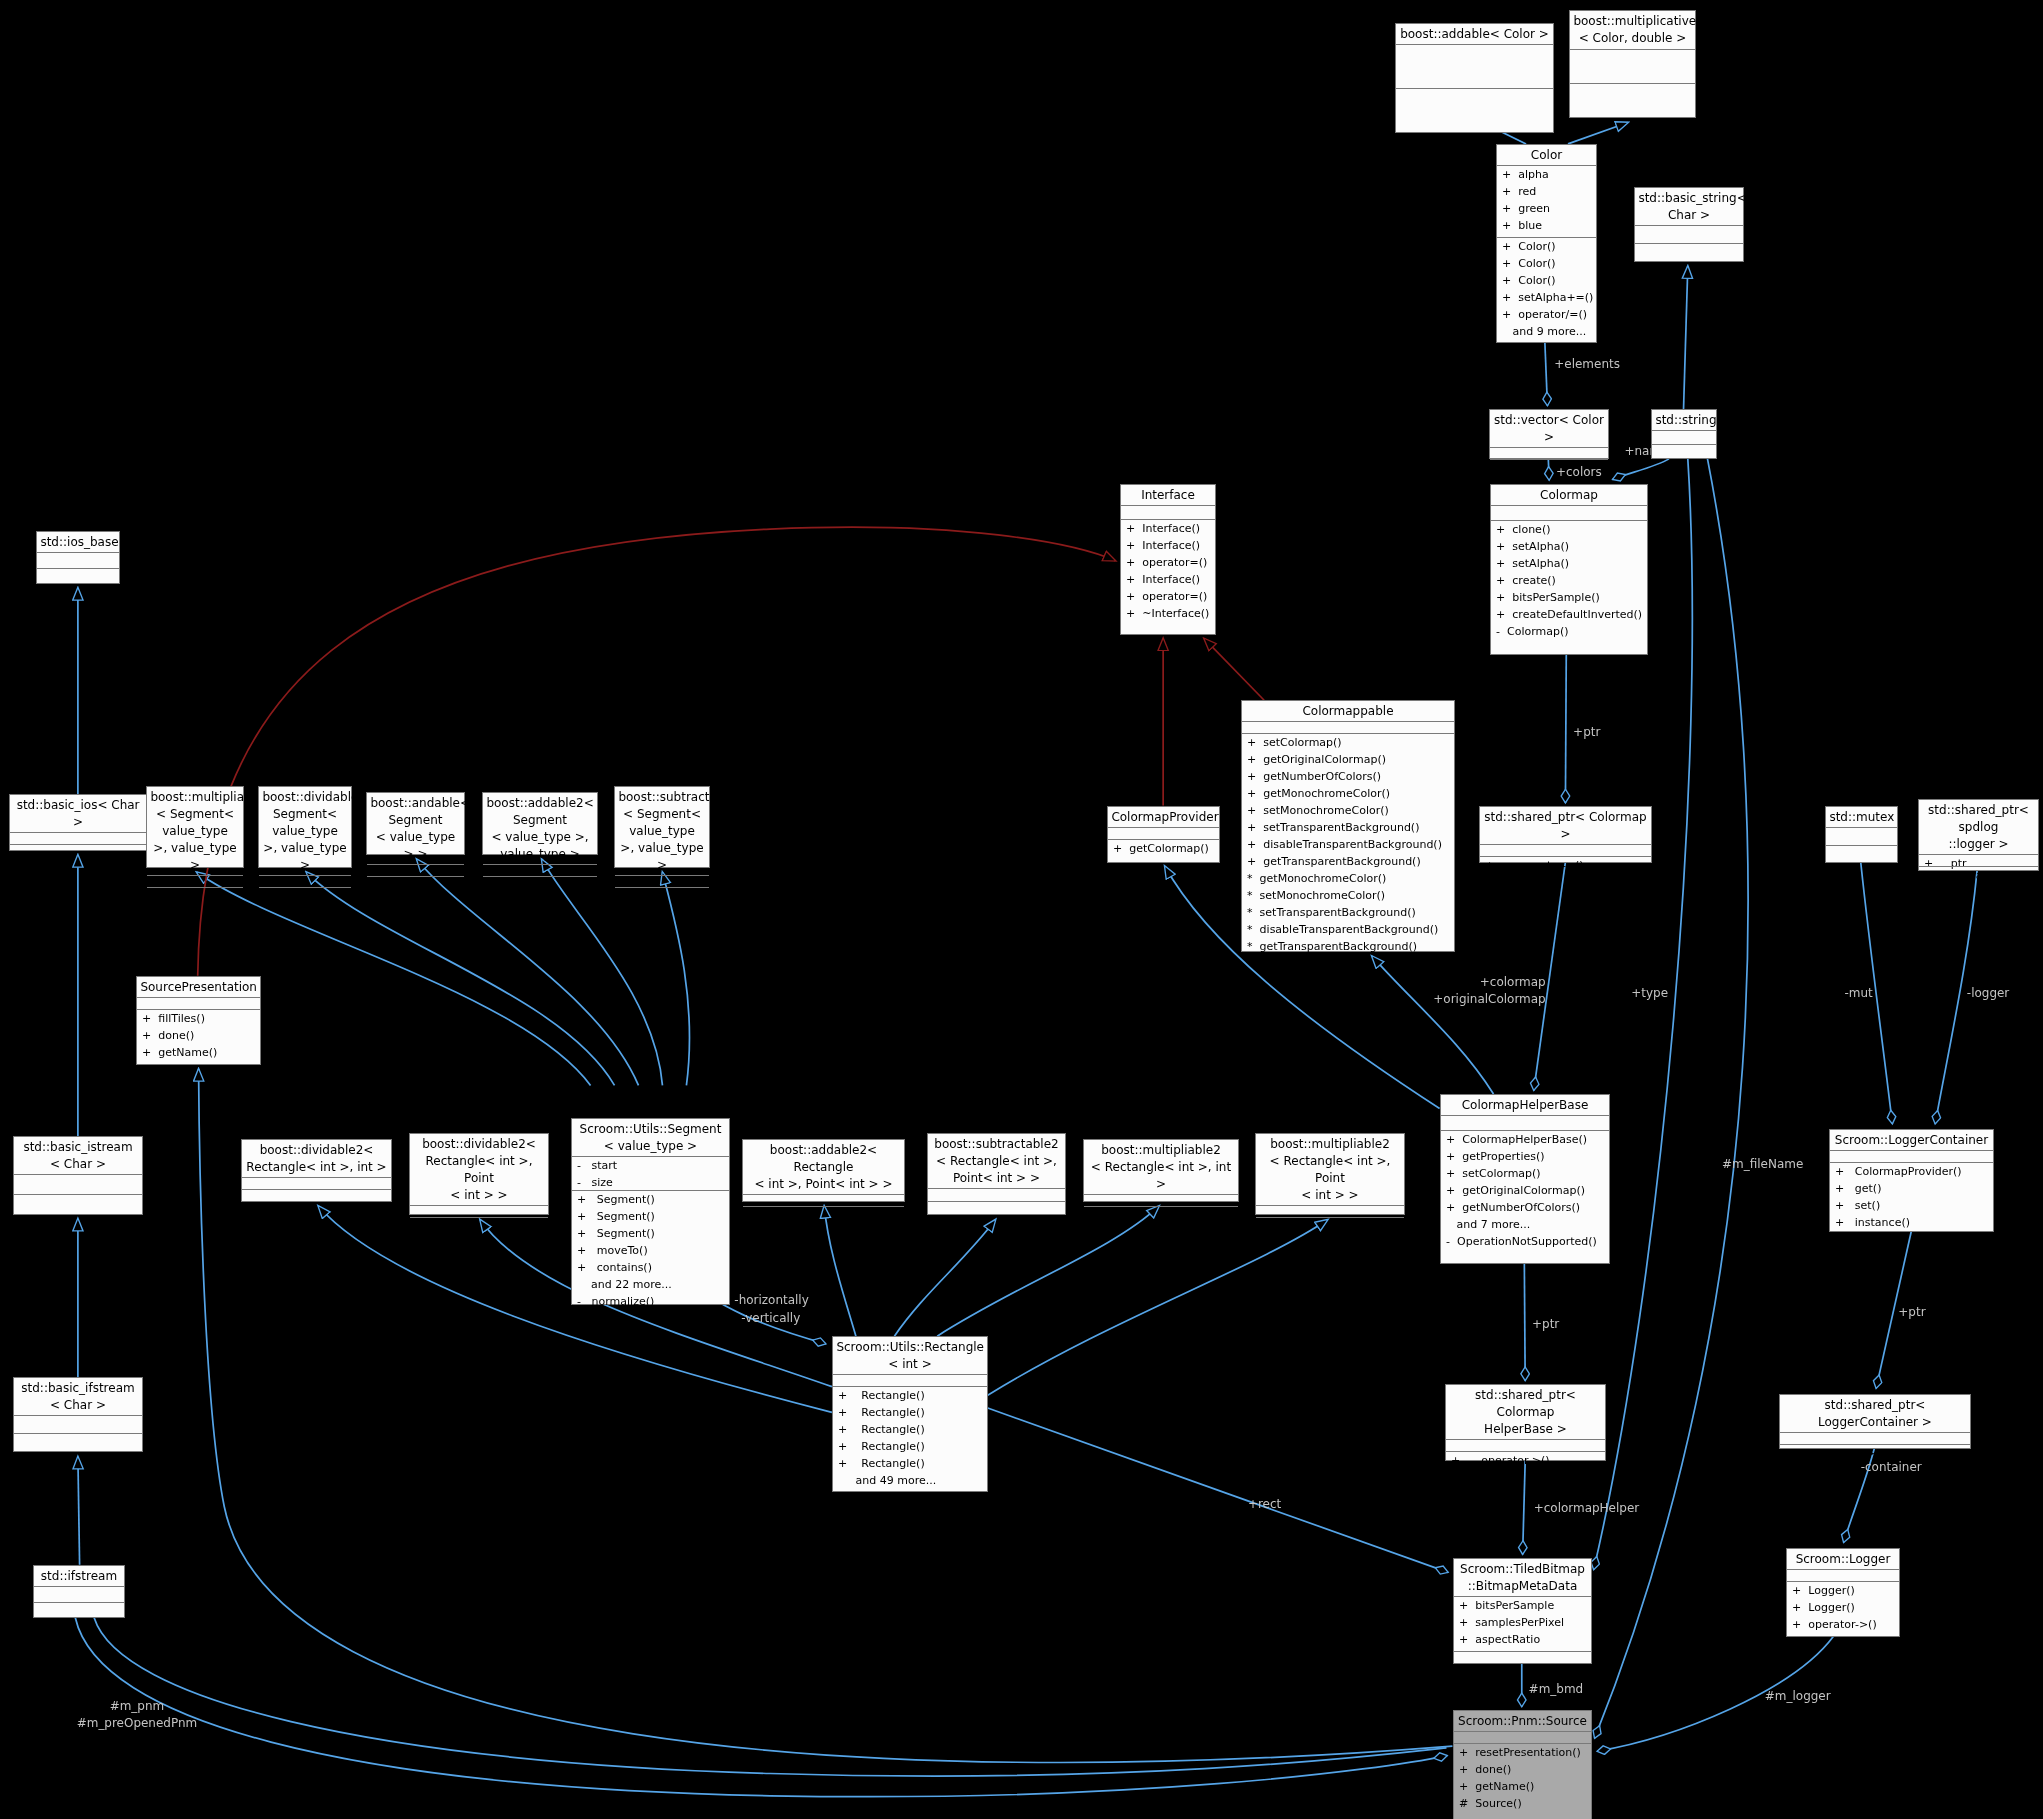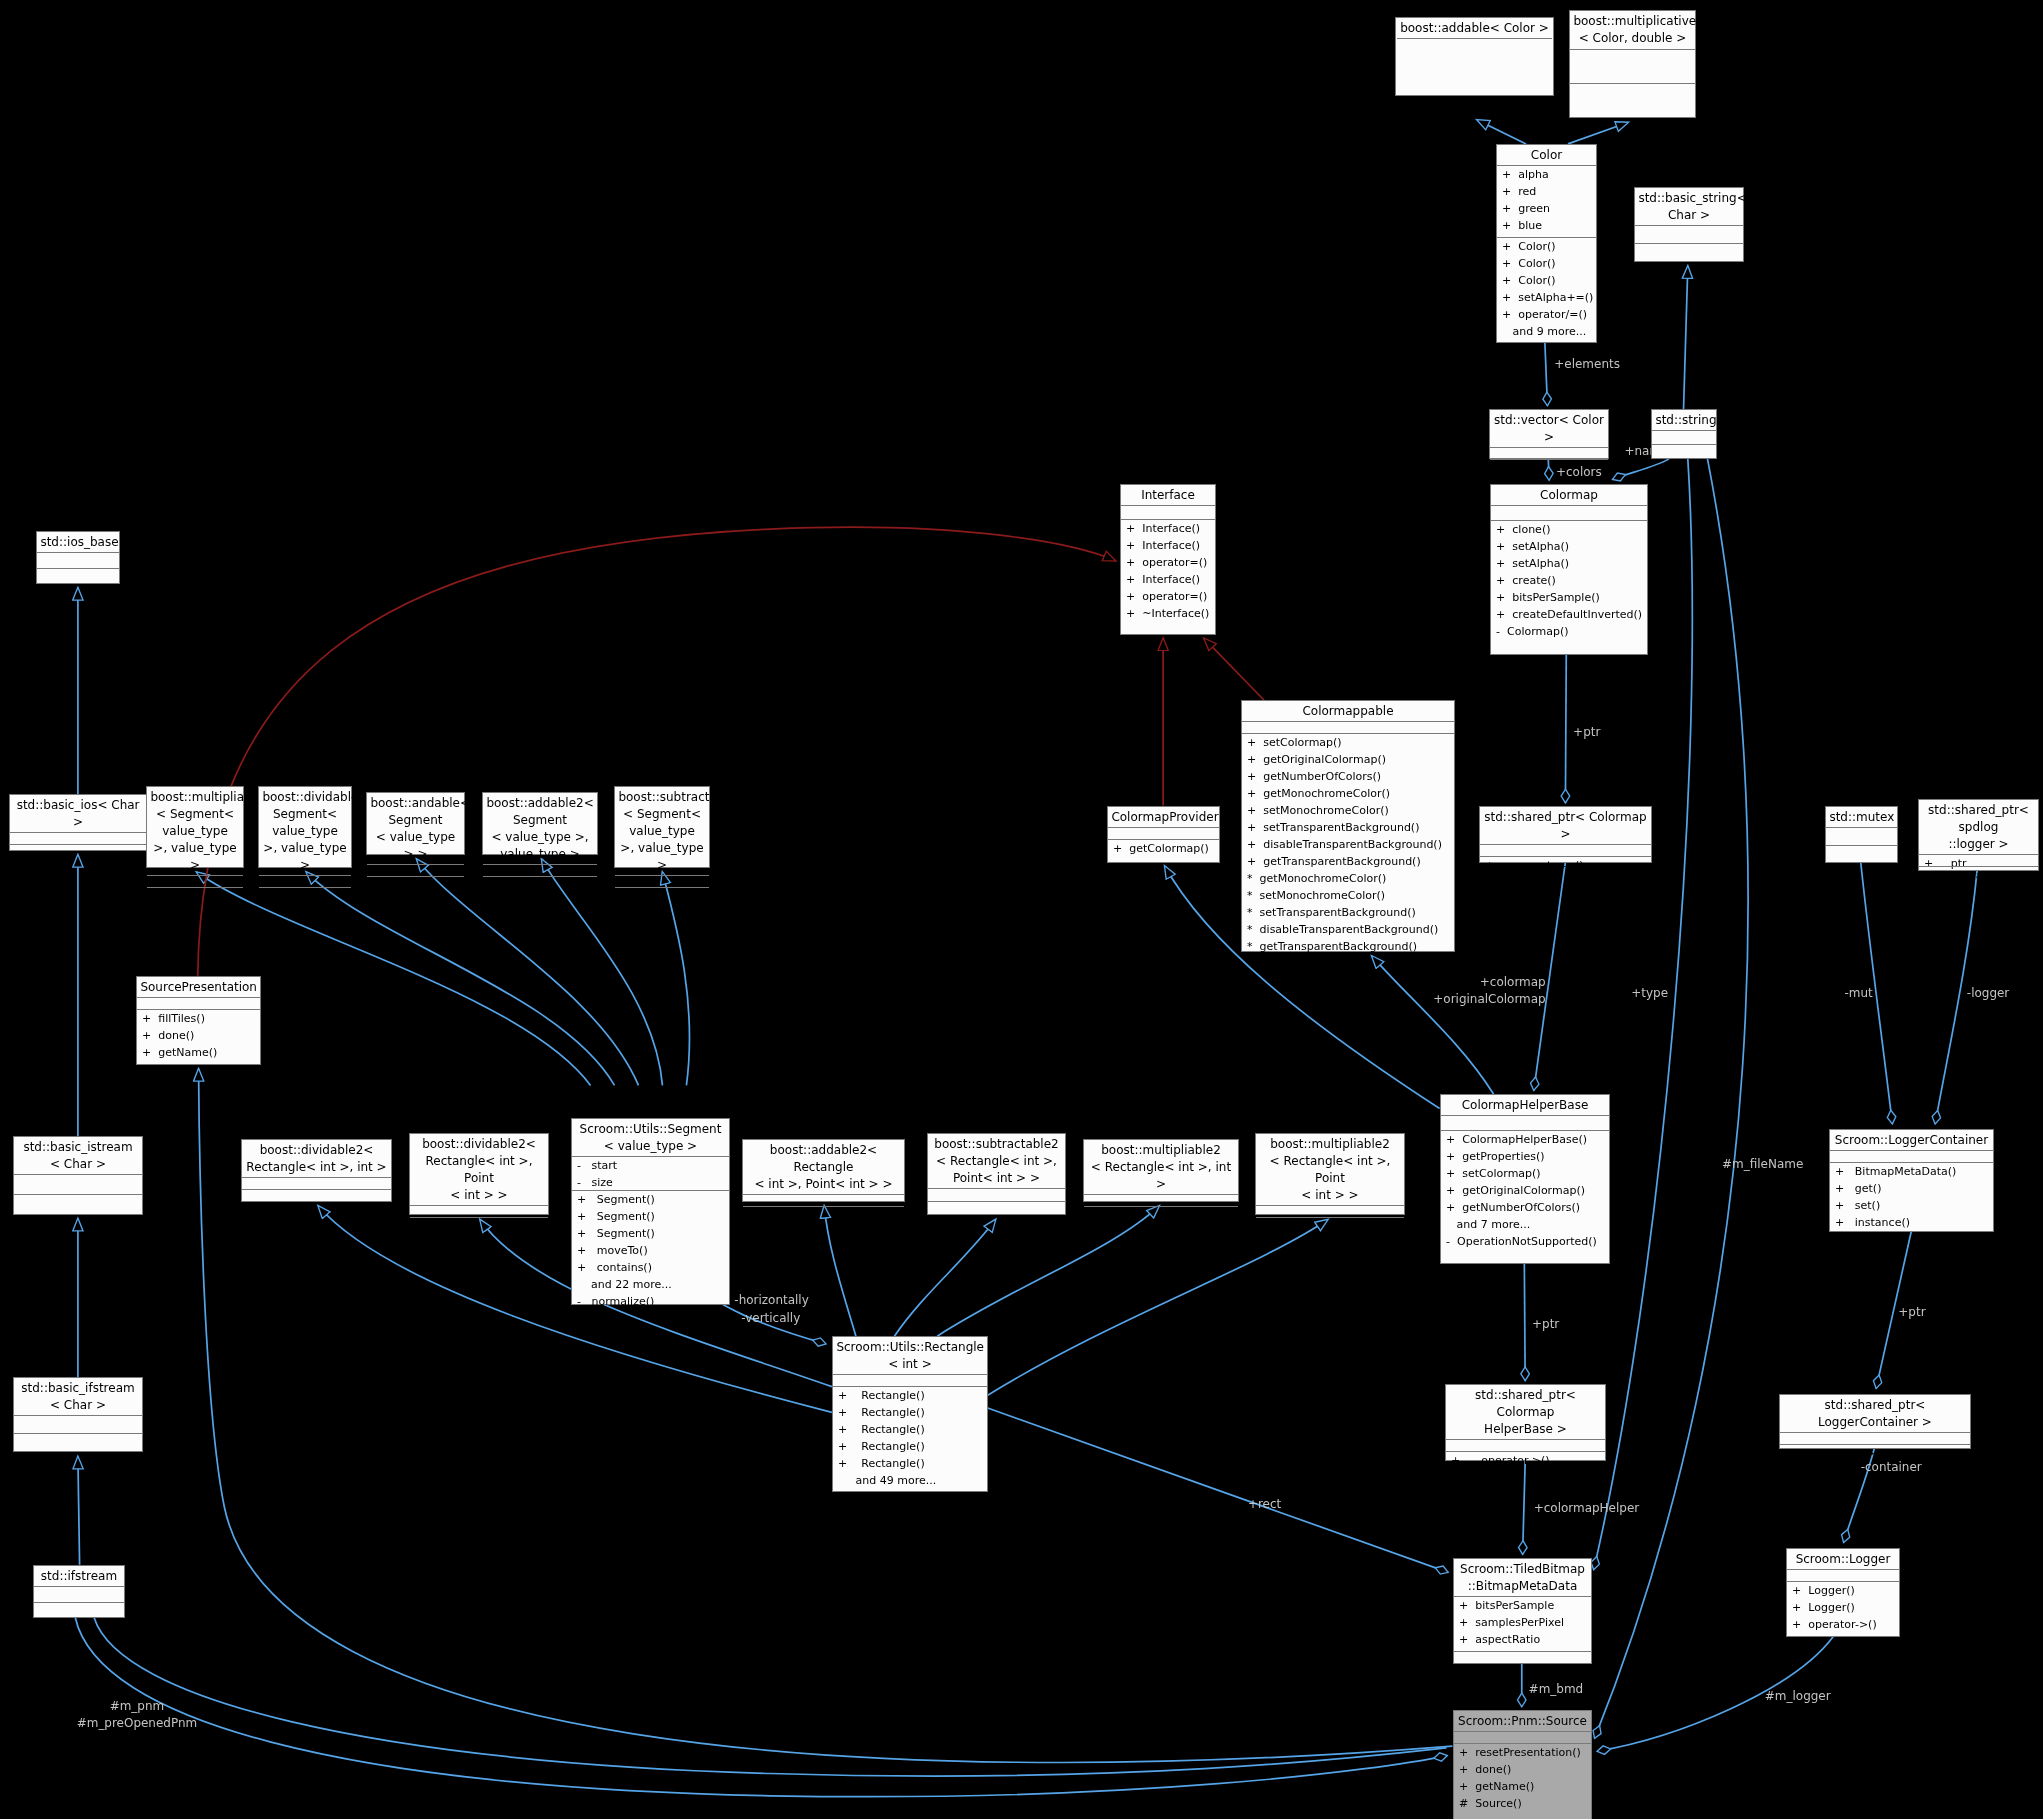--- a/index.html
+++ b/index.html
@@ -350,21 +350,21 @@
       <div class="ub hl" style="left: 1453px; top: 1710px; width: 139px; height: 111px;">
         <div class="t">Scroom::Pnm::Source</div>
         <div class="comp"></div>
         <div class="comp">
           <div class="r">+  resetPresentation()</div>
           <div class="r">+  done()</div>
           <div class="r">+  getName()</div>
           <div class="r">#  Source()</div>
         </div>
       </div>
-      <div class="ub" style="left: 1395px; top: 17px; width: 159px; height: 79px; align-items: center;">
+      <div class="ub" style="left: 1395px; top: 23px; width: 159px; height: 110px;">
         <div class="t">boost::addable&lt; Color &gt;</div>
         <div class="comp"></div>
         <div class="comp"></div>
       </div>
       <div class="ub" style="left: 1569px; top: 10.3px; width: 127px; height: 108px;">
         <div class="t">boost::multiplicative
 &lt; Color, double &gt;</div>
         <div class="comp"></div>
         <div class="comp"></div>
       </div>
@@ -413,21 +413,21 @@
           <div class="r">+     ptr</div>
         </div>
         <div class="comp">
           <div class="r">+     operator-&gt;()</div>
         </div>
       </div>
       <div class="ub" style="left: 1829px; top: 1129px; width: 165px; height: 103px;">
         <div class="t">Scroom::LoggerContainer</div>
         <div class="comp"></div>
         <div class="comp">
-          <div class="r">+   BitmapMetaData()</div>
+          <div class="r">+   ColormapProvider()</div>
           <div class="r">+   get()</div>
           <div class="r">+   set()</div>
           <div class="r">+   instance()</div>
         </div>
       </div>
     </div>
 </div>
 
 
 </body></html>

